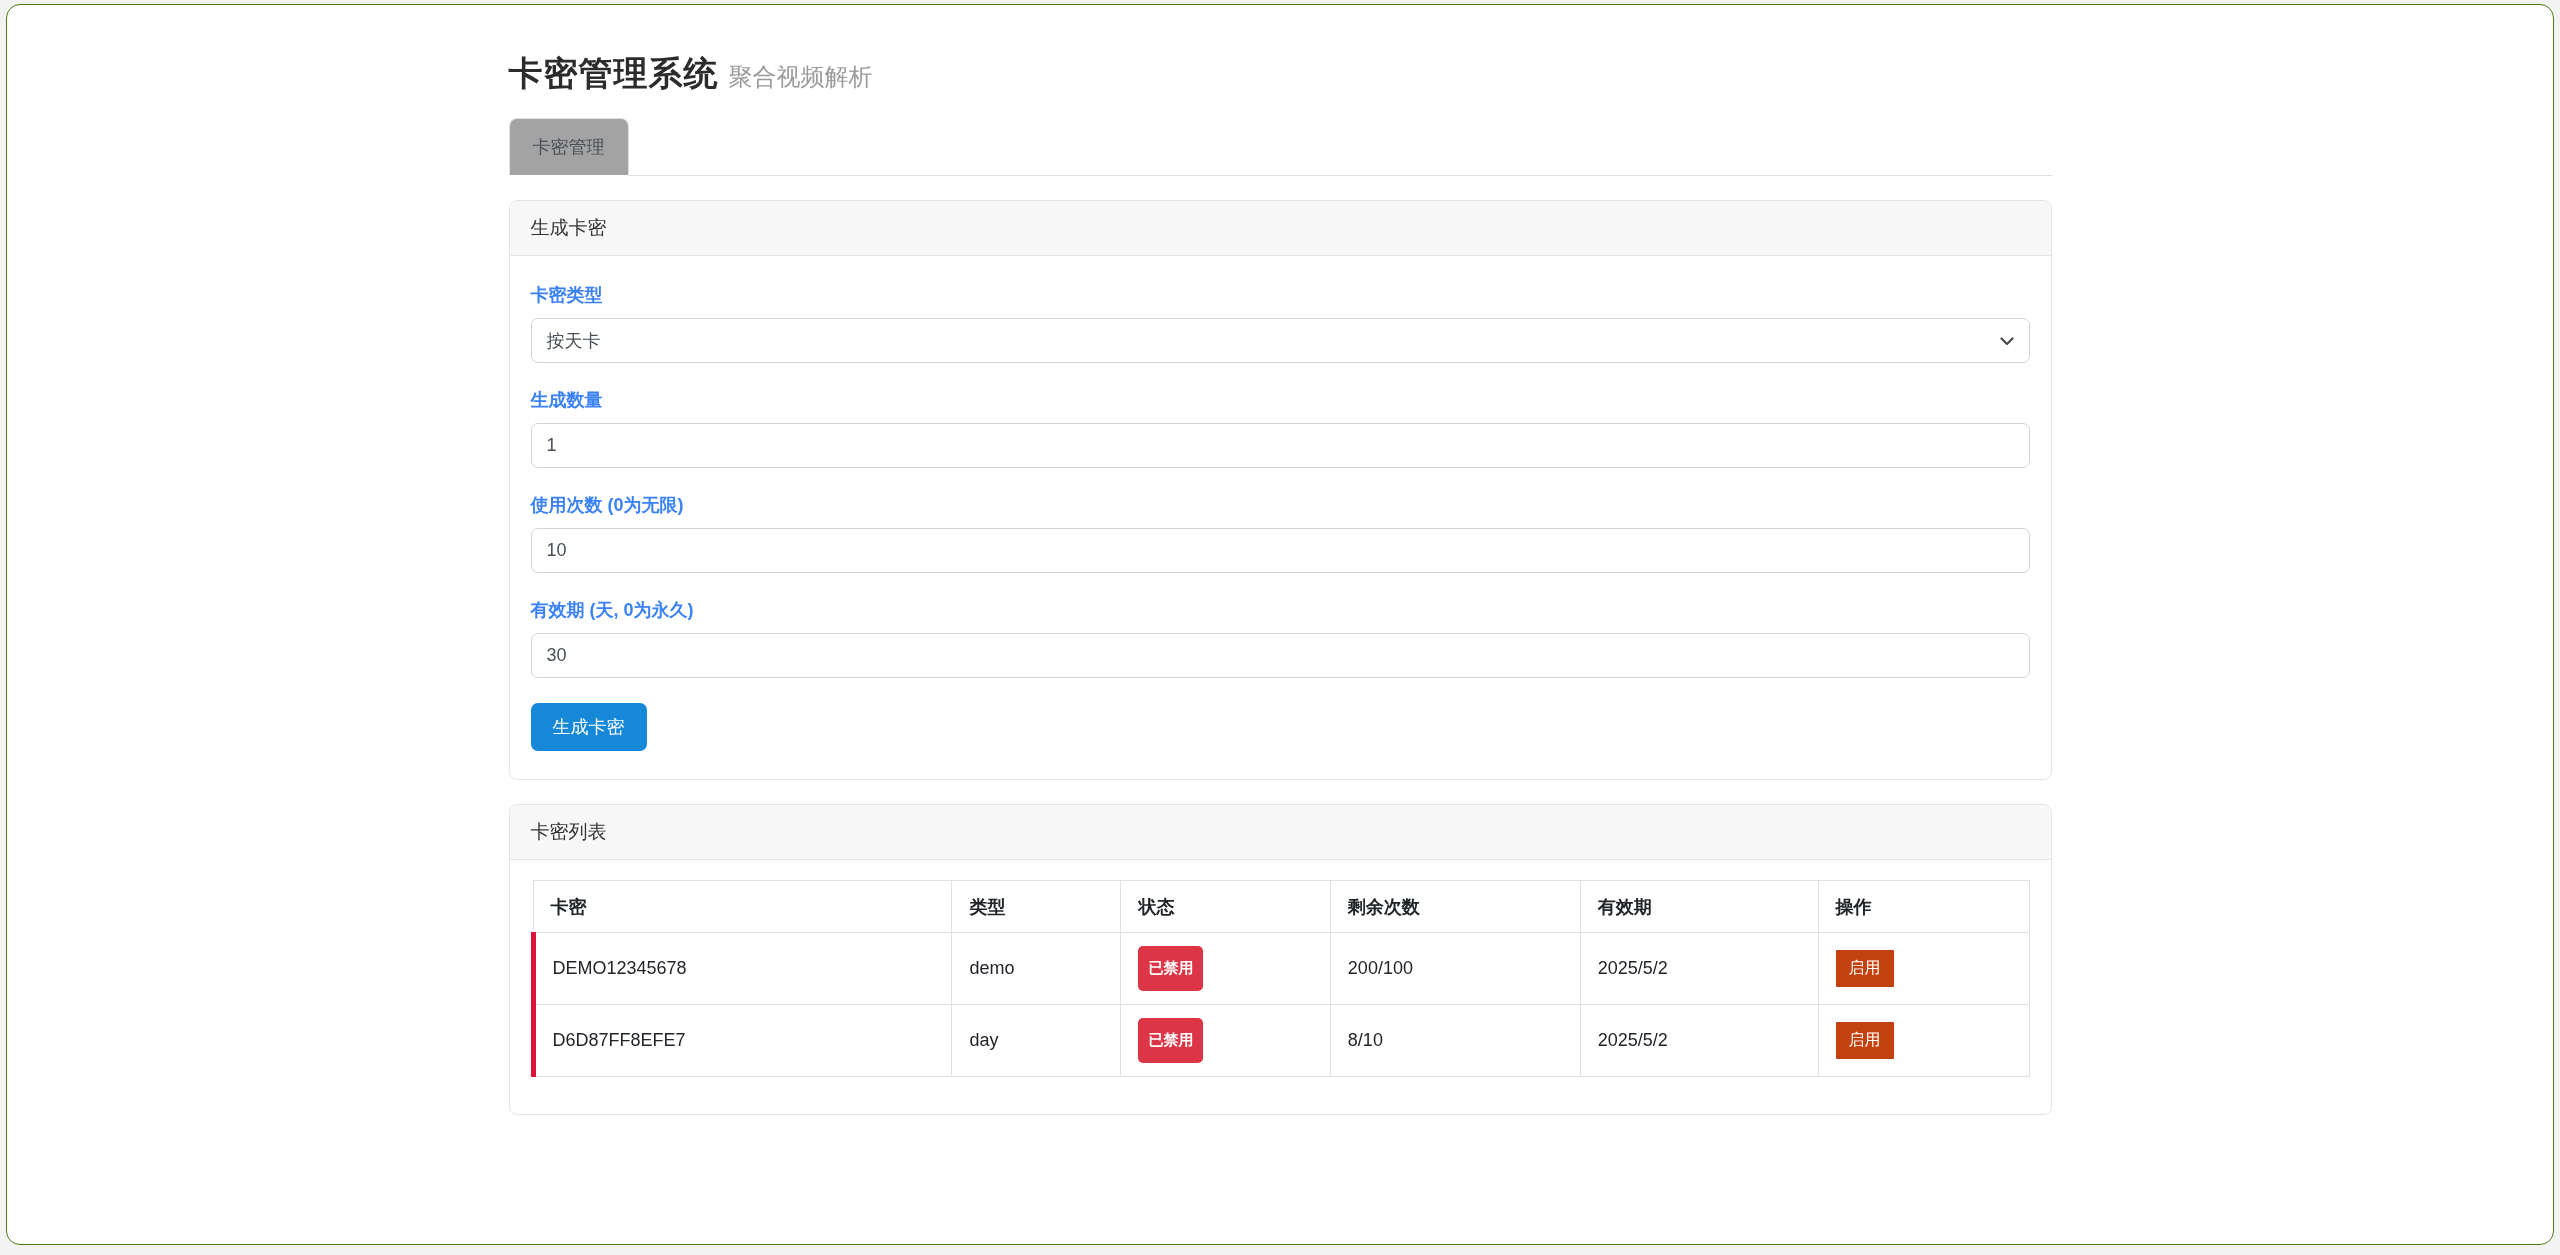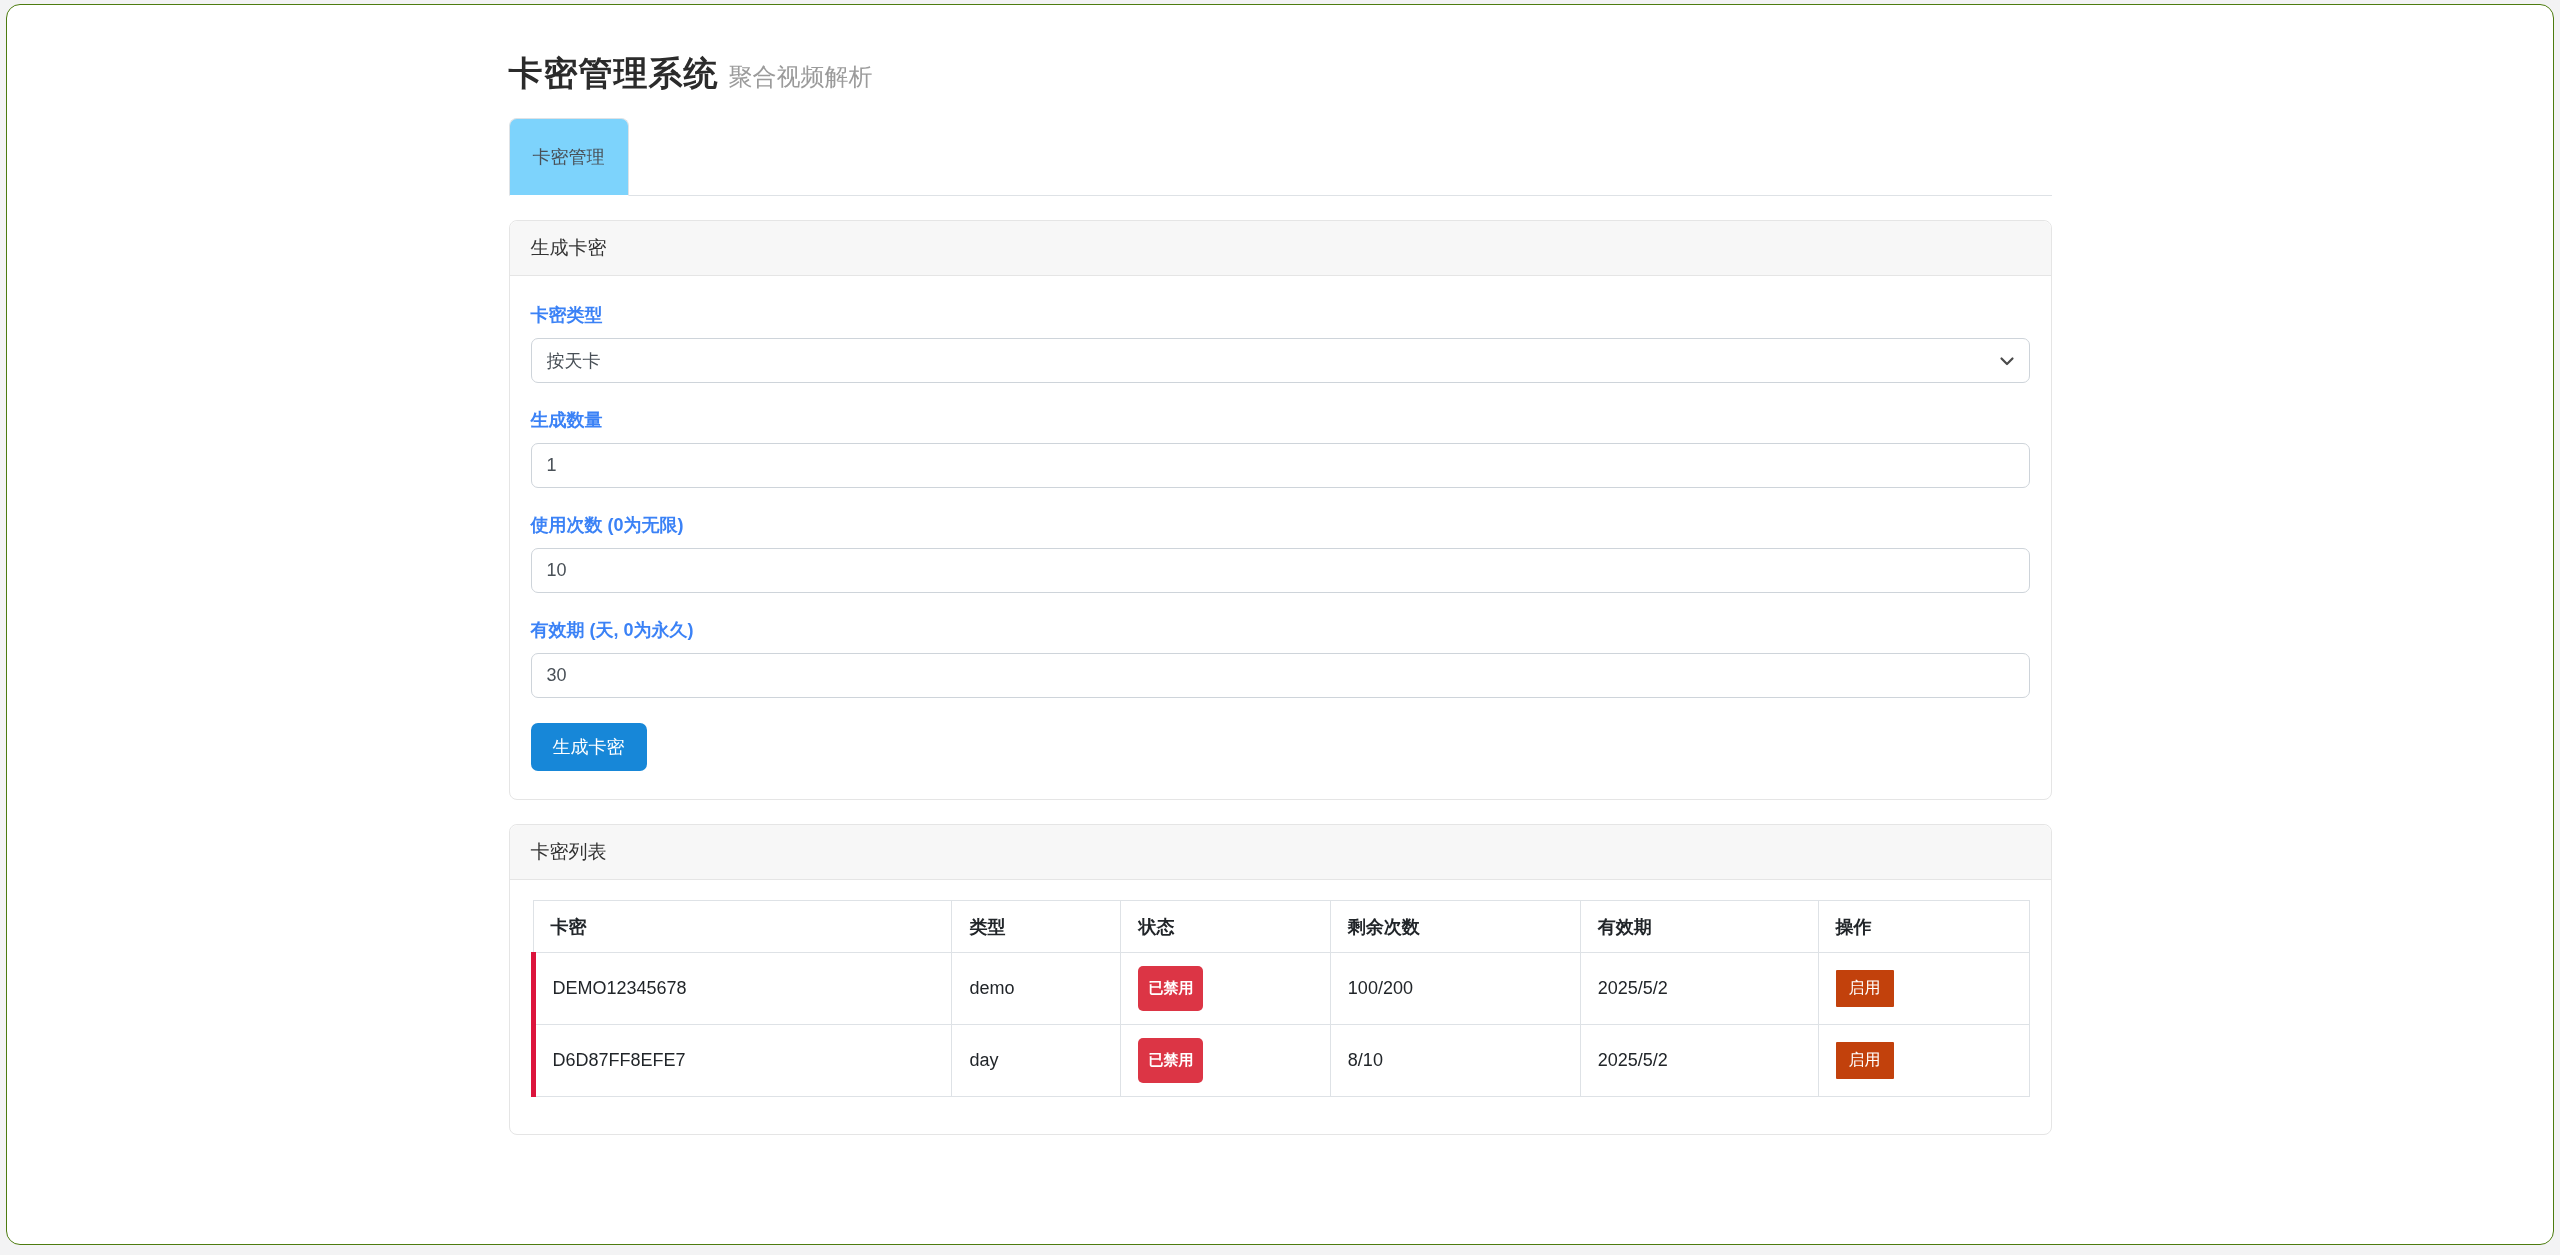--- a/index.html
+++ b/index.html
@@ -35,24 +35,24 @@
     font-weight: 400;
     color: #9b9b9b;
     margin-left: 10px;
     letter-spacing: 0;
   }
   .tab-bar {
     display: flex;
     border-bottom: 1px solid #dee2e6;
   }
   .tab {
-    padding: 26px 23px;
+    padding: 16px 23px;
     font-size: 18px;
     color: #495057;
-    background: #7dd3fc;
+    background: #a3a3a3;
     border: 1px solid #dee2e6;
     border-bottom: 1px solid #ffffff;
     border-radius: 8px 8px 0 0;
     margin-bottom: -1px;
     cursor: pointer;
   }
   .panel {
     border: 1px solid #e5e5e5;
     border-radius: 8px;
     margin-top: 24px;
@@ -222,21 +222,21 @@
               <th>操作</th>
             </tr>
           </thead>
           <tbody>
             <tr>
               <td class="key-cell">DEMO12345678</td>
               <td>demo</td>
               <td>
                 <span class="badge-danger">已禁用</span>
               </td>
-              <td>100/200</td>
+              <td>200/100</td>
               <td>2025/5/2</td>
               <td>
                 <button class="btn-success">启用</button>
               </td>
             </tr>
             <tr>
               <td class="key-cell">D6D87FF8EFE7</td>
               <td>day</td>
               <td>
                 <span class="badge-danger">已禁用</span>

